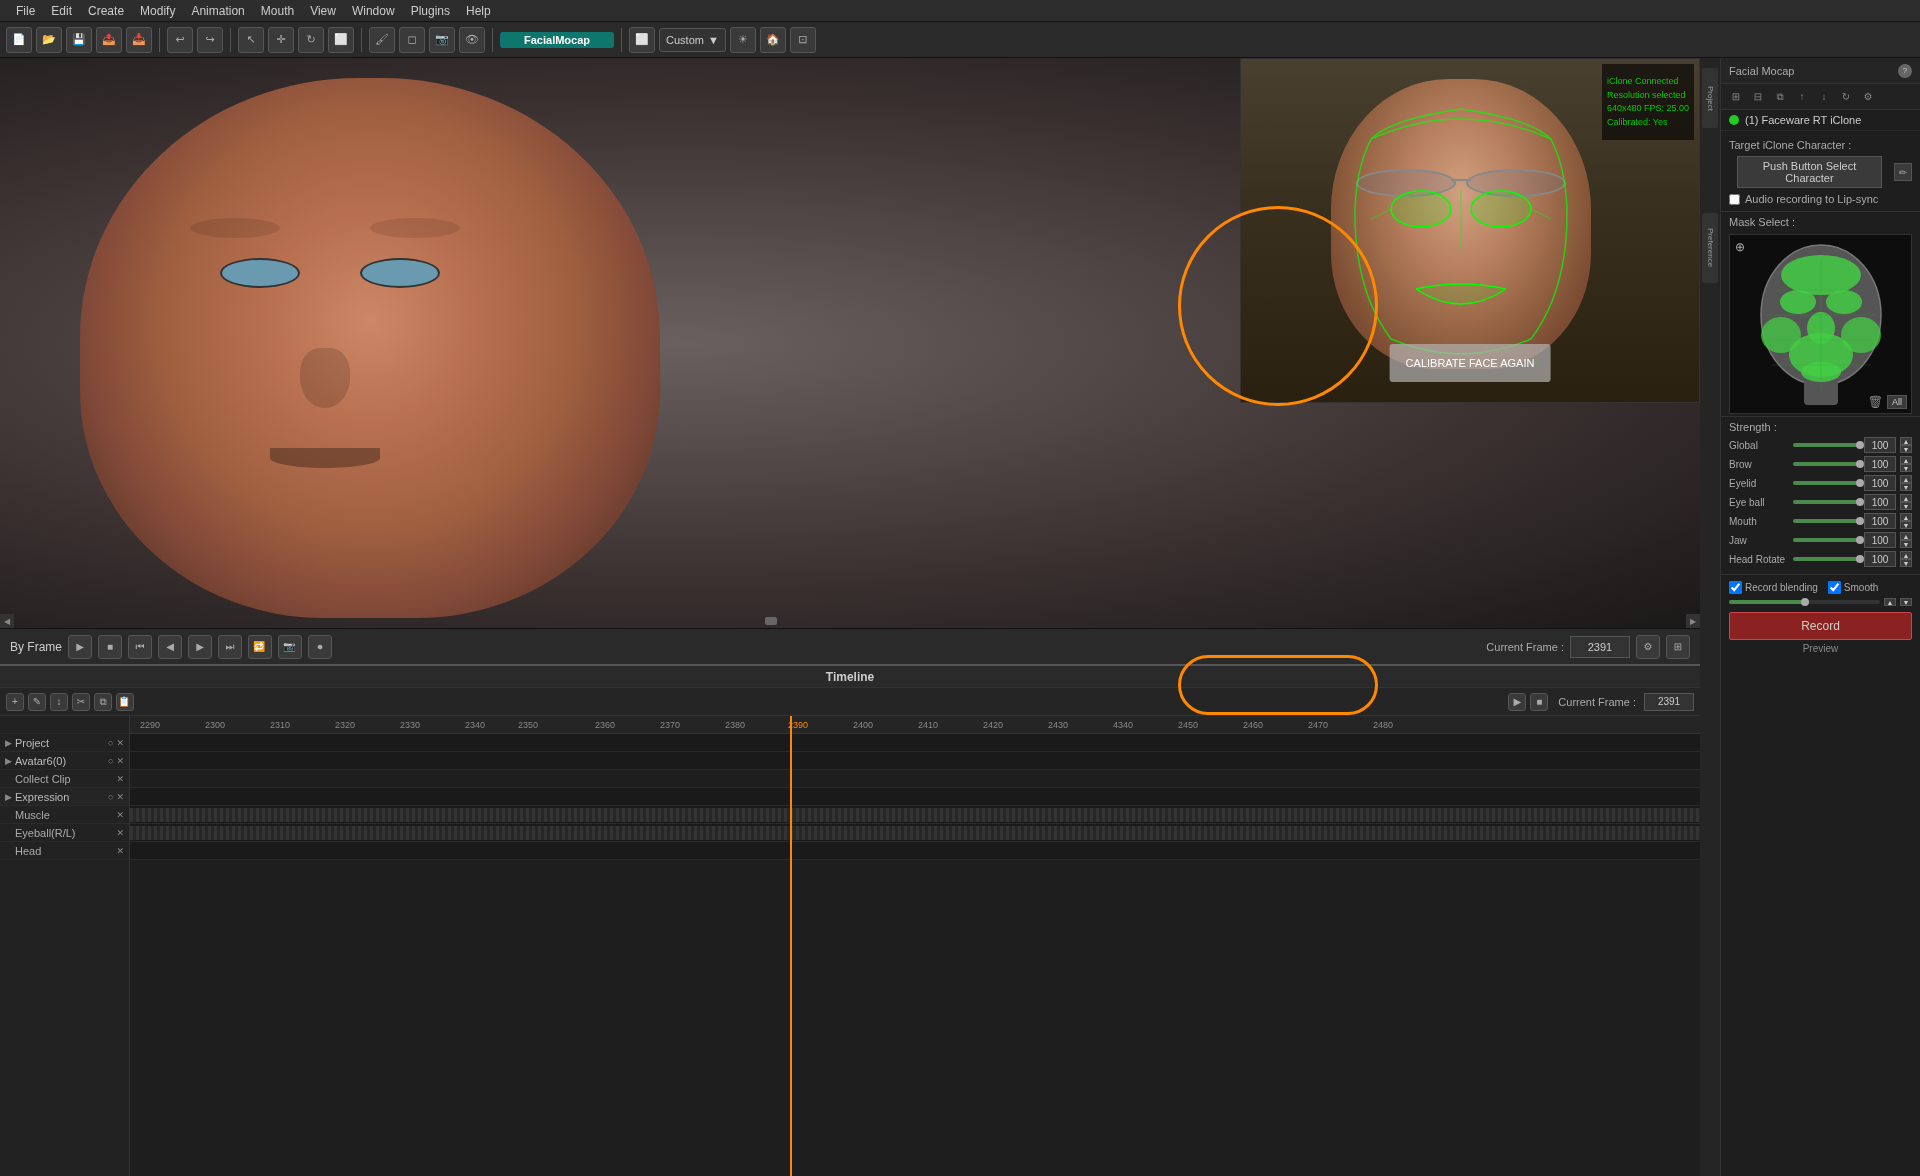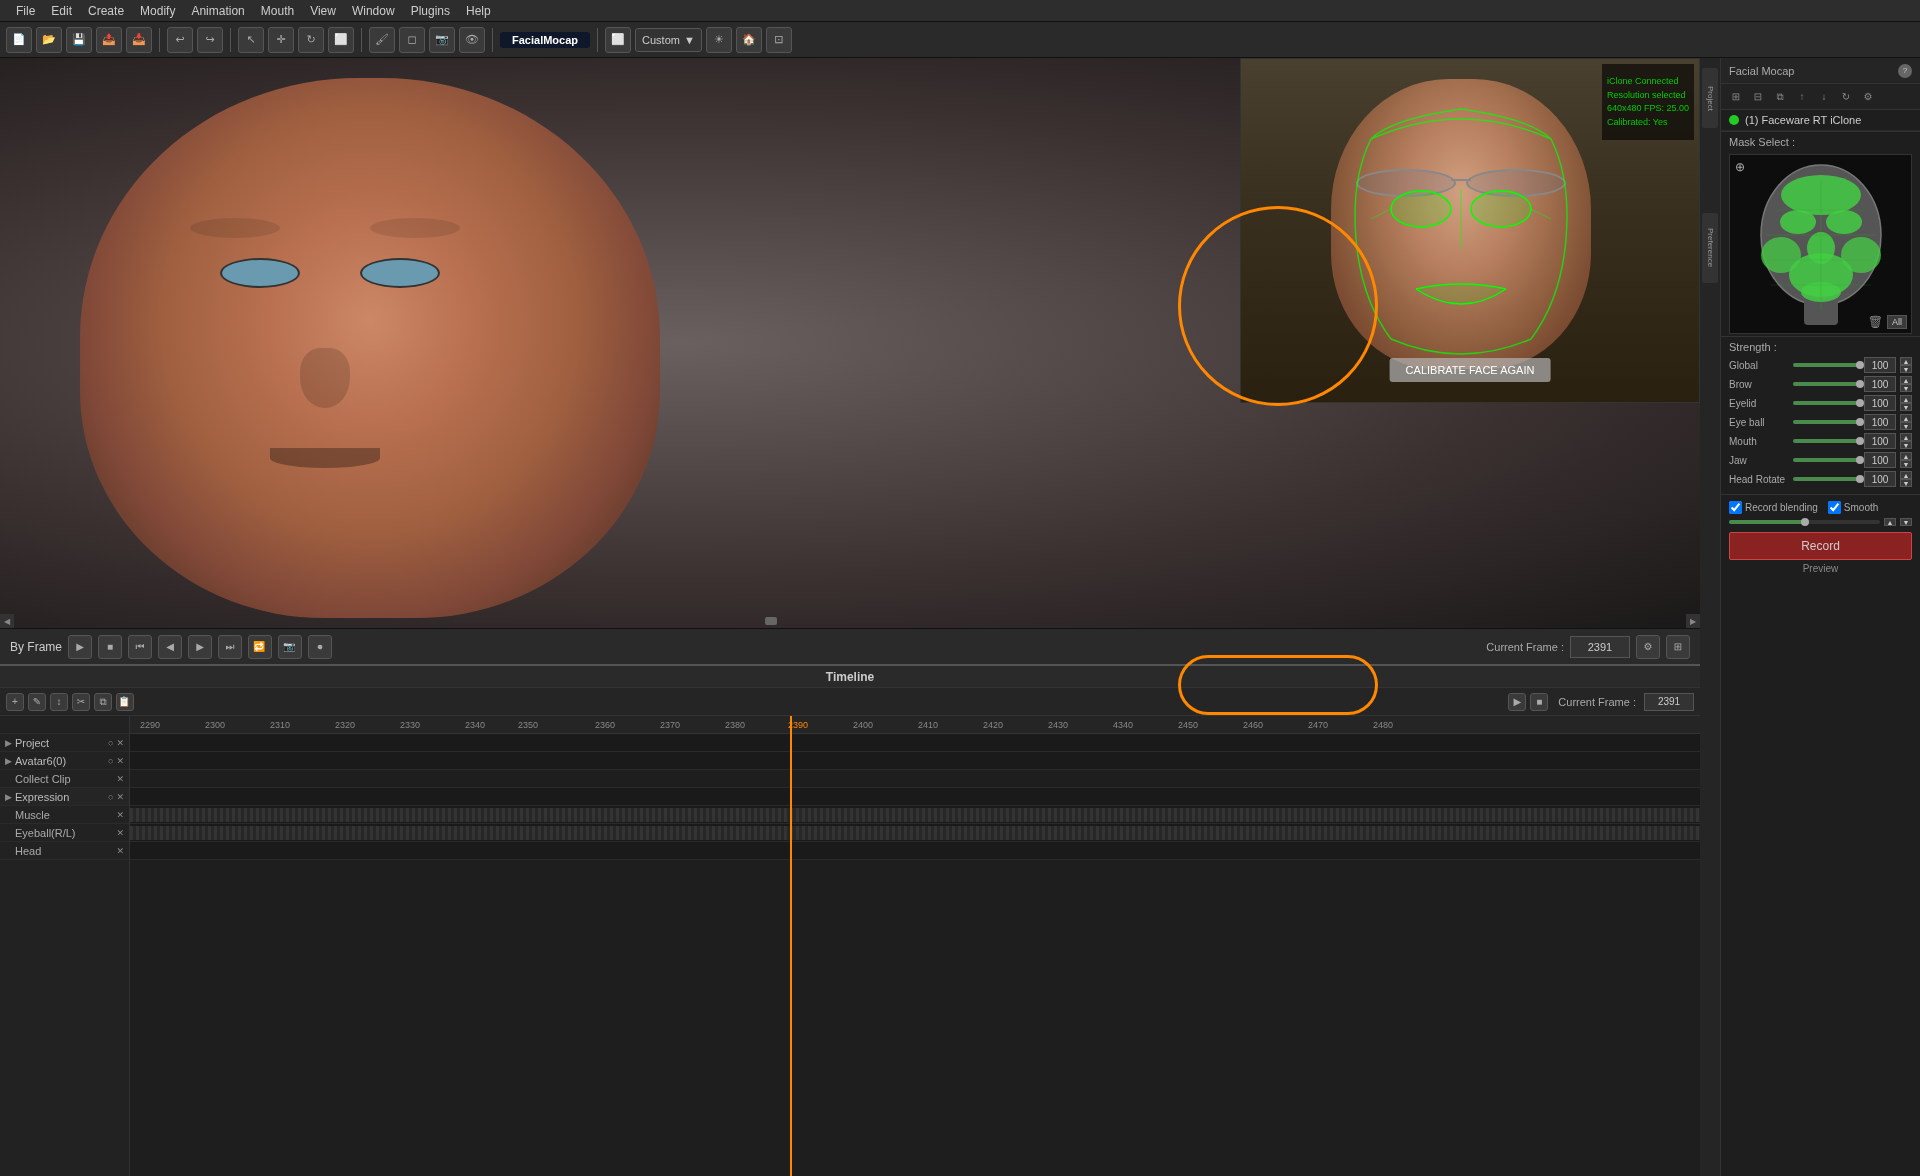--- a/index.html
+++ b/index.html
@@ -7,27 +7,27 @@
 
     
     .menu-bar { display: flex; align-items: center; background: #2d2d2d; height: 22px; padding: 0 8px; border-bottom: 1px solid #111; }
     .menu-item { padding: 0 8px; color: #ccc; font-size: 12px; cursor: pointer; }
 
     
     .toolbar { display: flex; align-items: center; background: #2a2a2a; height: 36px; padding: 0 6px; border-bottom: 1px solid #111; gap: 4px; }
     .toolbar-btn { width: 26px; height: 26px; background: #3a3a3a; border: 1px solid #555; border-radius: 3px; display: flex; align-items: center; justify-content: center; cursor: pointer; color: #aaa; font-size: 11px; }
     .toolbar-separator { width: 1px; height: 24px; background: #555; margin: 0 3px; }
     .toolbar-dropdown { height: 24px; background: #333; border: 1px solid #555; border-radius: 3px; color: #ccc; font-size: 11px; padding: 0 6px; display: flex; align-items: center; gap: 4px; cursor: pointer; }
-    .faceware-logo { background: #0f172a; color: #fff; padding: 2px 12px; border-radius: 3px; font-size: 11px; font-weight: bold; }
+    .faceware-logo { background: #0f766e; color: #fff; padding: 2px 24px; border-radius: 3px; font-size: 11px; font-weight: bold; }
 
     
     .main-area { display: flex; height: calc(1176px - 22px - 36px); }
     .main-viewport { width: 100%; height: 570px; background: linear-gradient(135deg, #3a3a3a 0%, #5a5a5a 50%, #3a3a3a 100%); position: relative; overflow: hidden; }
     .face-render { width: 100%; height: 100%; background: radial-gradient(ellipse at center, #8a6a5a 0%, #6a4a3a 30%, #4a3a3a 60%, #2a2a2a 100%); display: flex; align-items: center; justify-content: center; }
-    .calibrate-btn { position: absolute; bottom: 20px; left: 50%; transform: translateX(-50%); background: rgba(180,180,180,0.7); color: #fff; padding: 6px 16px; font-size: 11px; border-radius: 3px; cursor: pointer; }
+    .calibrate-btn { position: absolute; bottom: 20px; left: 50%; transform: translateX(-50%); background: rgba(180,180,180,0.7); color: #fff; padding: 13px 16px; font-size: 11px; border-radius: 3px; cursor: pointer; }
 
     
     .playback-controls { height: 36px; background: #2a2a2a; display: flex; align-items: center; padding: 0 10px; gap: 6px; border-top: 1px solid #111; }
     .play-btn { width: 24px; height: 24px; background: #3a3a3a; border: 1px solid #555; border-radius: 3px; display: flex; align-items: center; justify-content: center; cursor: pointer; color: #aaa; font-size: 10px; }
     .frame-input { width: 60px; height: 22px; background: #333; border: 1px solid #555; color: #ccc; font-size: 11px; text-align: center; }
     .by-frame-label { color: #ccc; font-size: 12px; }
     .timeline-toolbar { height: 28px; background: #252525; display: flex; align-items: center; padding: 0 6px; gap: 4px; border-bottom: 1px solid #333; }
 
     
     .facial-panel { width: 200px; background: #1e1e1e; border-left: 1px solid #333; flex-shrink: 0; overflow-y: auto; }
@@ -331,20 +331,33 @@
       <div class="fp-icon">↓</div>
       <div class="fp-icon">↻</div>
       <div class="fp-icon">⚙</div>
     </div>
 
     <div class="faceware-entry">
       <div class="status-dot"></div>
       <span class="entry-label">(1) Faceware RT iClone</span>
     </div>
 
+    <div style="padding:3px 0;">
+      <div class="section-label">Target iClone Character :</div>
+      <div style="display:flex;align-items:center;margin:2px 8px;gap:4px;">
+        <button class="btn-select-char" style="flex:1;">
+          <span>Push Button Select Character</span>
+        </button>
+        <div style="width:18px;height:18px;background:#3a3a3a;border:1px solid #555;display:flex;align-items:center;justify-content:center;cursor:pointer;color:#aaa;font-size:10px;flex-shrink:0;">✏</div>
+      </div>
+      <div class="checkbox-row">
+        <input type="checkbox" style="">
+        <label>Audio recording to Lip-sync</label>
+      </div>
+    </div>
 
     <div style="border-top:1px solid #333;">
       <div style="font-size:11px;color:#aaa;padding:4px 8px;">Mask Select :</div>
       <div style="position:relative;margin:2px 8px;background:#0d0d0d;height:180px;border:1px solid #333;">
 
         <div style="position:absolute;top:5px;left:5px;color:#aaa;font-size:12px;cursor:pointer;">⊕</div>
         <div style="width:100%;height:100%;display:flex;align-items:center;justify-content:center;">
           <svg width="150" height="168" viewBox="0 0 150 168">
 
             <ellipse cx="75" cy="75" rx="60" ry="70" fill="#555" stroke="#777" stroke-width="1.5"></ellipse>

